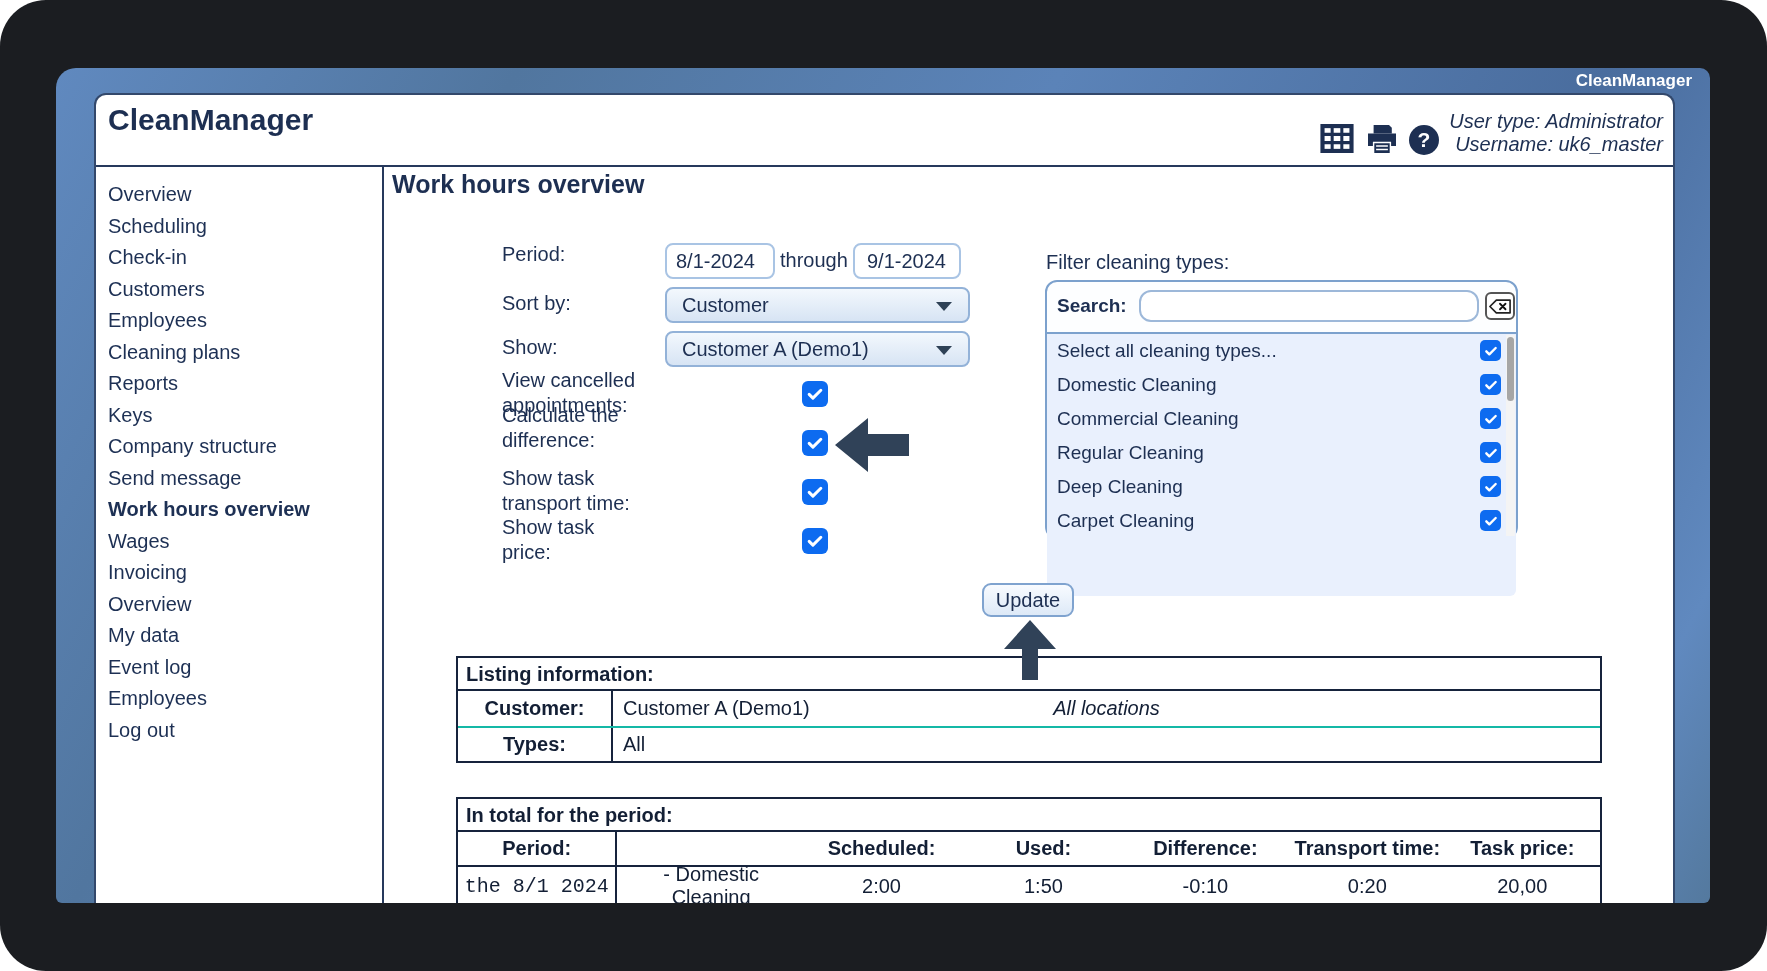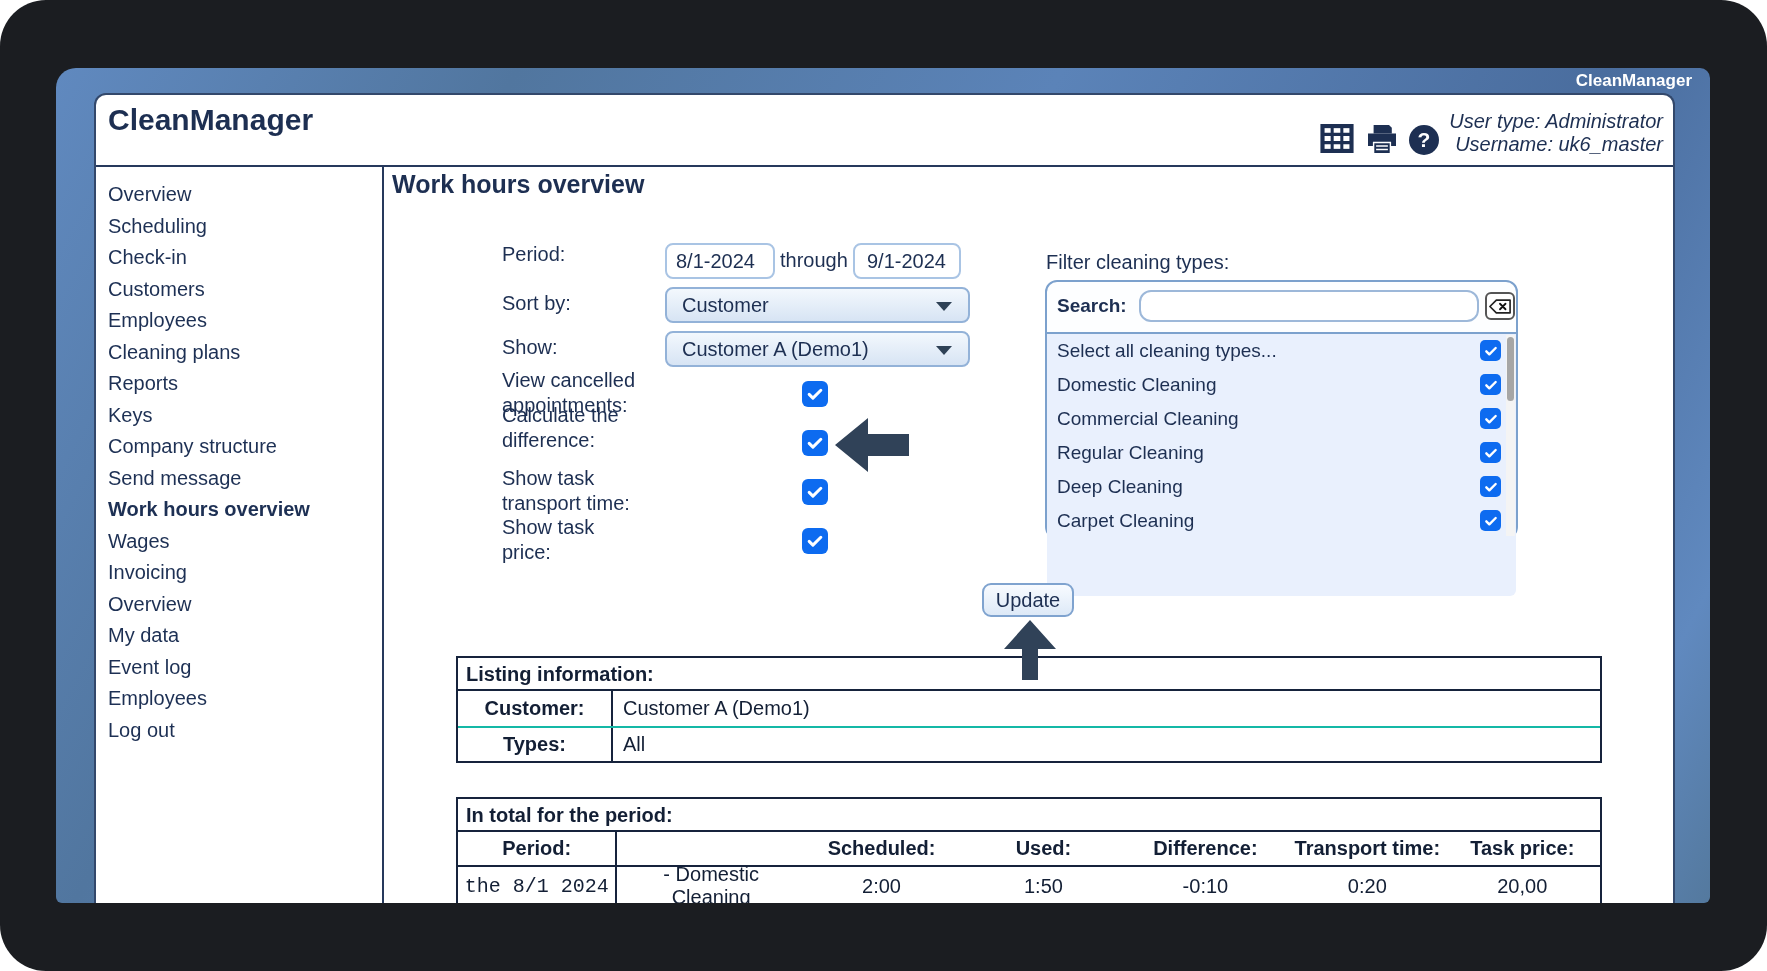--- a/index.html
+++ b/index.html
@@ -281,20 +281,21 @@
         <svg width="52" height="60" viewBox="0 0 52 60">
             <polygon points="26,0 52,29 34,29 34,60 18,60 18,29 0,29" fill="#304258"></polygon>
           </svg>
       </div>
 
       <div class="tbl listing">
         <div class="t-title">Listing information:</div>
         <div class="l-row">
           <div class="l-c1">Customer:</div>
           <div class="l-c2">
+            <span class="l-note">All locations</span>
             <span class="l-val">Customer A (Demo1)</span>
           </div>
         </div>
         <div class="l-row">
           <div class="l-c1">Types:</div>
           <div class="l-c2">
             <span class="l-note"></span>
             <span class="l-val">All</span>
           </div>
         </div>

